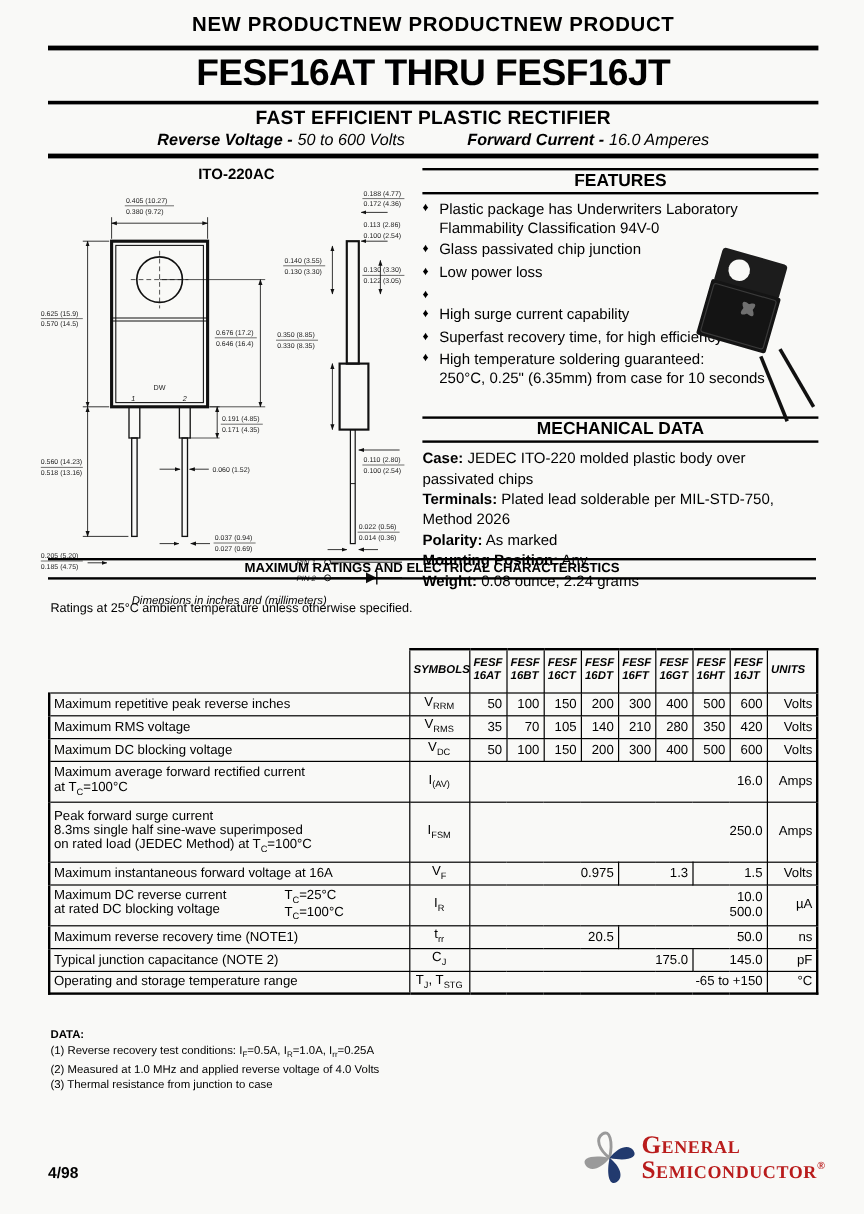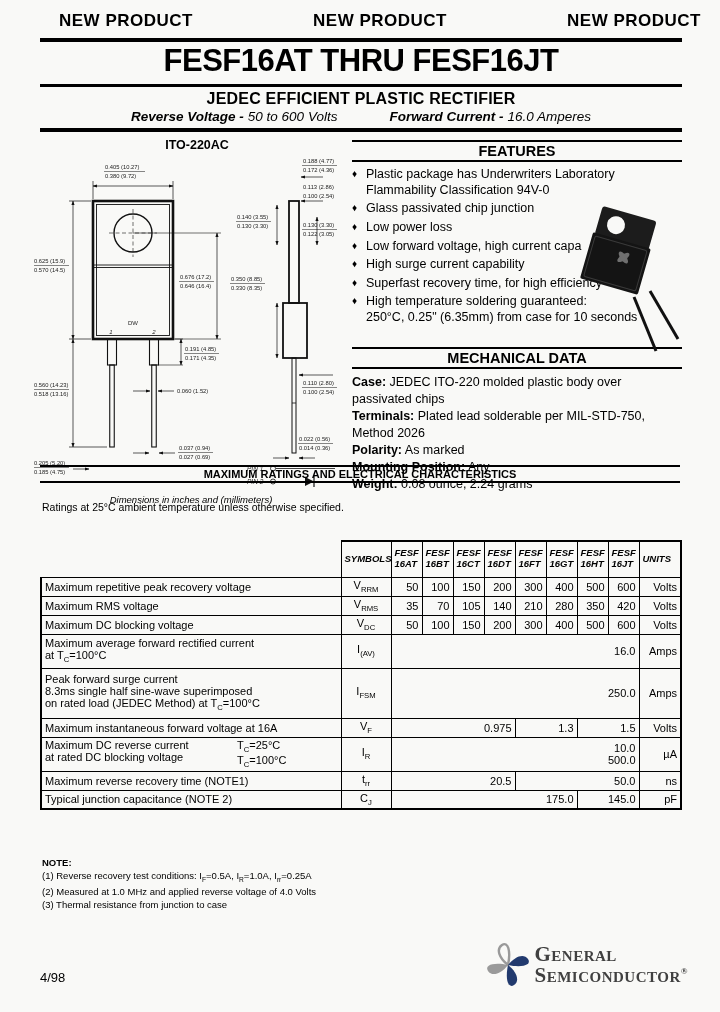--- a/index.html
+++ b/index.html
@@ -1,19 +1,19 @@
 <!DOCTYPE html>
 <html><head>
 <meta charset="utf-8">
 <style>
   html,body{margin:0;padding:0;background:#dcdcda;}
   .page{position:relative;width:720px;height:1012px;margin:0 auto;background:#f9f9f7;
         font-family:"Liberation Sans",sans-serif;color:#000;overflow:hidden;}
   
-  .np-row{position:absolute;top:11px;left:40px;width:642px;display:flex;justify-content:space-between;margin-left:19px;}
+  .np-row{position:absolute;top:11px;left:40px;width:642px;display:flex;justify-content:center;}
   .np{font-weight:bold;font-size:17px;letter-spacing:.5px;}
   .rule{position:absolute;left:40px;width:642px;background:#000;}
   .r1{top:38px;height:4px;}
   .r2{top:84px;height:3px;}
   .r3{top:128px;height:4px;}
   .main-title{position:absolute;top:43px;left:40px;width:642px;text-align:center;
         font-size:31px;font-weight:bold;letter-spacing:-.5px;}
   .subtitle{position:absolute;top:90px;left:40px;width:642px;text-align:center;
         font-size:16px;font-weight:bold;letter-spacing:.2px;}
   .specline{position:absolute;top:109px;left:40px;width:642px;text-align:center;
@@ -54,40 +54,40 @@
   td.val,td.unit{text-align:right;}
   td.sym{text-align:center;}
   sub{font-size:.7em;}
   .dwrap{display:flex;}
   .dl{width:192px;}
   .dc{flex:1;}
   
   .notes{position:absolute;left:42px;top:856px;font-size:9.5px;line-height:1.4;}
   .notes .nt{font-weight:bold;}
   
-  .datecode{position:absolute;left:40px;top:970px;font-weight:normal;font-size:13px;}
+  .datecode{position:absolute;left:40px;top:970px;font-weight:bold;font-size:13px;}
   .logo{position:absolute;right:32px;top:938px;display:flex;align-items:center;}
-  .logo-text{font-family:"Liberation Serif",serif;font-weight:bold;color:#404040;
+  .logo-text{font-family:"Liberation Serif",serif;font-weight:bold;color:#b91c1c;
         font-variant:small-caps;font-size:21px;line-height:1.0;letter-spacing:.5px;}
   .logo-reg{font-size:9px;vertical-align:super;}
 </style>
 </head>
 <body>
 
 <div class="page">
 
   <div class="np-row">
     <span class="np">NEW PRODUCT</span>
     <span class="np">NEW PRODUCT</span>
     <span class="np">NEW PRODUCT</span>
   </div>
   <div class="rule r1"></div>
   <div class="main-title">FESF16AT THRU FESF16JT</div>
   <div class="rule r2"></div>
-  <div class="subtitle">JEDEC EFFICIENT PLASTIC RECTIFIER</div>
+  <div class="subtitle">FAST EFFICIENT PLASTIC RECTIFIER</div>
   <div class="specline">
     <span><b>Reverse Voltage -</b><span>50 to 600 Volts</span></span>
     <span><b>Forward Current -</b><span>16.0 Amperes</span></span>
   </div>
   <div class="rule r3"></div>
 
   <div class="drawing">
     <div class="drawing-title">ITO-220AC</div>
     <svg width="312" height="336" viewBox="0 0 312 336">
       <defs>
@@ -214,21 +214,20 @@
           <li>
             <span class="bullet">♦</span>
             <span>Glass passivated chip junction</span>
           </li>
           <li>
             <span class="bullet">♦</span>
             <span>Low power loss</span>
           </li>
           <li>
             <span class="bullet">♦</span>
-            <span>Low forward voltage, high current capa</span>
           </li>
           <li>
             <span class="bullet">♦</span>
             <span>High surge current capability</span>
           </li>
           <li>
             <span class="bullet">♦</span>
             <span>Superfast recovery time, for high efficiency</span>
           </li>
           <li>
@@ -291,21 +290,21 @@
           <th>FESF<br>16DT</th>
           <th>FESF<br>16FT</th>
           <th>FESF<br>16GT</th>
           <th>FESF<br>16HT</th>
           <th>FESF<br>16JT</th>
           <th>UNITS</th>
         </tr>
       </thead>
       <tbody>
         <tr style="height: 19px;">
-          <td>Maximum repetitive peak recovery voltage</td>
+          <td>Maximum repetitive peak reverse inches</td>
           <td class="sym">V<sub>RRM</sub></td>
           <td class="val">50</td>
           <td class="val">100</td>
           <td class="val">150</td>
           <td class="val">200</td>
           <td class="val">300</td>
           <td class="val">400</td>
           <td class="val">500</td>
           <td class="val">600</td>
           <td class="unit">Volts</td>
@@ -374,25 +373,31 @@
           <td class="val" colspan="4">50.0</td>
           <td class="unit">ns</td>
         </tr>
         <tr style="height: 19px;">
           <td>Typical junction capacitance (NOTE 2)</td>
           <td class="sym">C<sub>J</sub></td>
           <td class="val" colspan="6">175.0</td>
           <td class="val" colspan="2">145.0</td>
           <td class="unit">pF</td>
         </tr>
+        <tr style="height: 19px;">
+          <td>Operating and storage temperature range</td>
+          <td class="sym">T<sub>J</sub>, T<sub>STG</sub></td>
+          <td class="val" colspan="8">-65 to +150</td>
+          <td class="unit">°C</td>
+        </tr>
       </tbody>
     </table>
 
   <div class="notes" id="notes-block">
-      <div class="nt">NOTE:</div>
+      <div class="nt">DATA:</div>
       <div>(1) Reverse recovery test conditions: I<sub>F</sub>=0.5A, I<sub>R</sub>=1.0A, I<sub>rr</sub>=0.25A</div>
       <div>(2) Measured at 1.0 MHz and applied reverse voltage of 4.0 Volts</div>
       <div>(3) Thermal resistance from junction to case</div>
     </div>
 
   <div class="datecode">4/98</div>
   <div class="logo">
     <svg width="54" height="54" viewBox="0 0 54 54">
       <g transform="translate(27,27)">
         <path d="M0,0 C-9,-7 -12,-16 -6,-20 C0,-24 3,-14 0,0 z" fill="none" stroke="#9a9a9a" stroke-width="2.4"></path>

